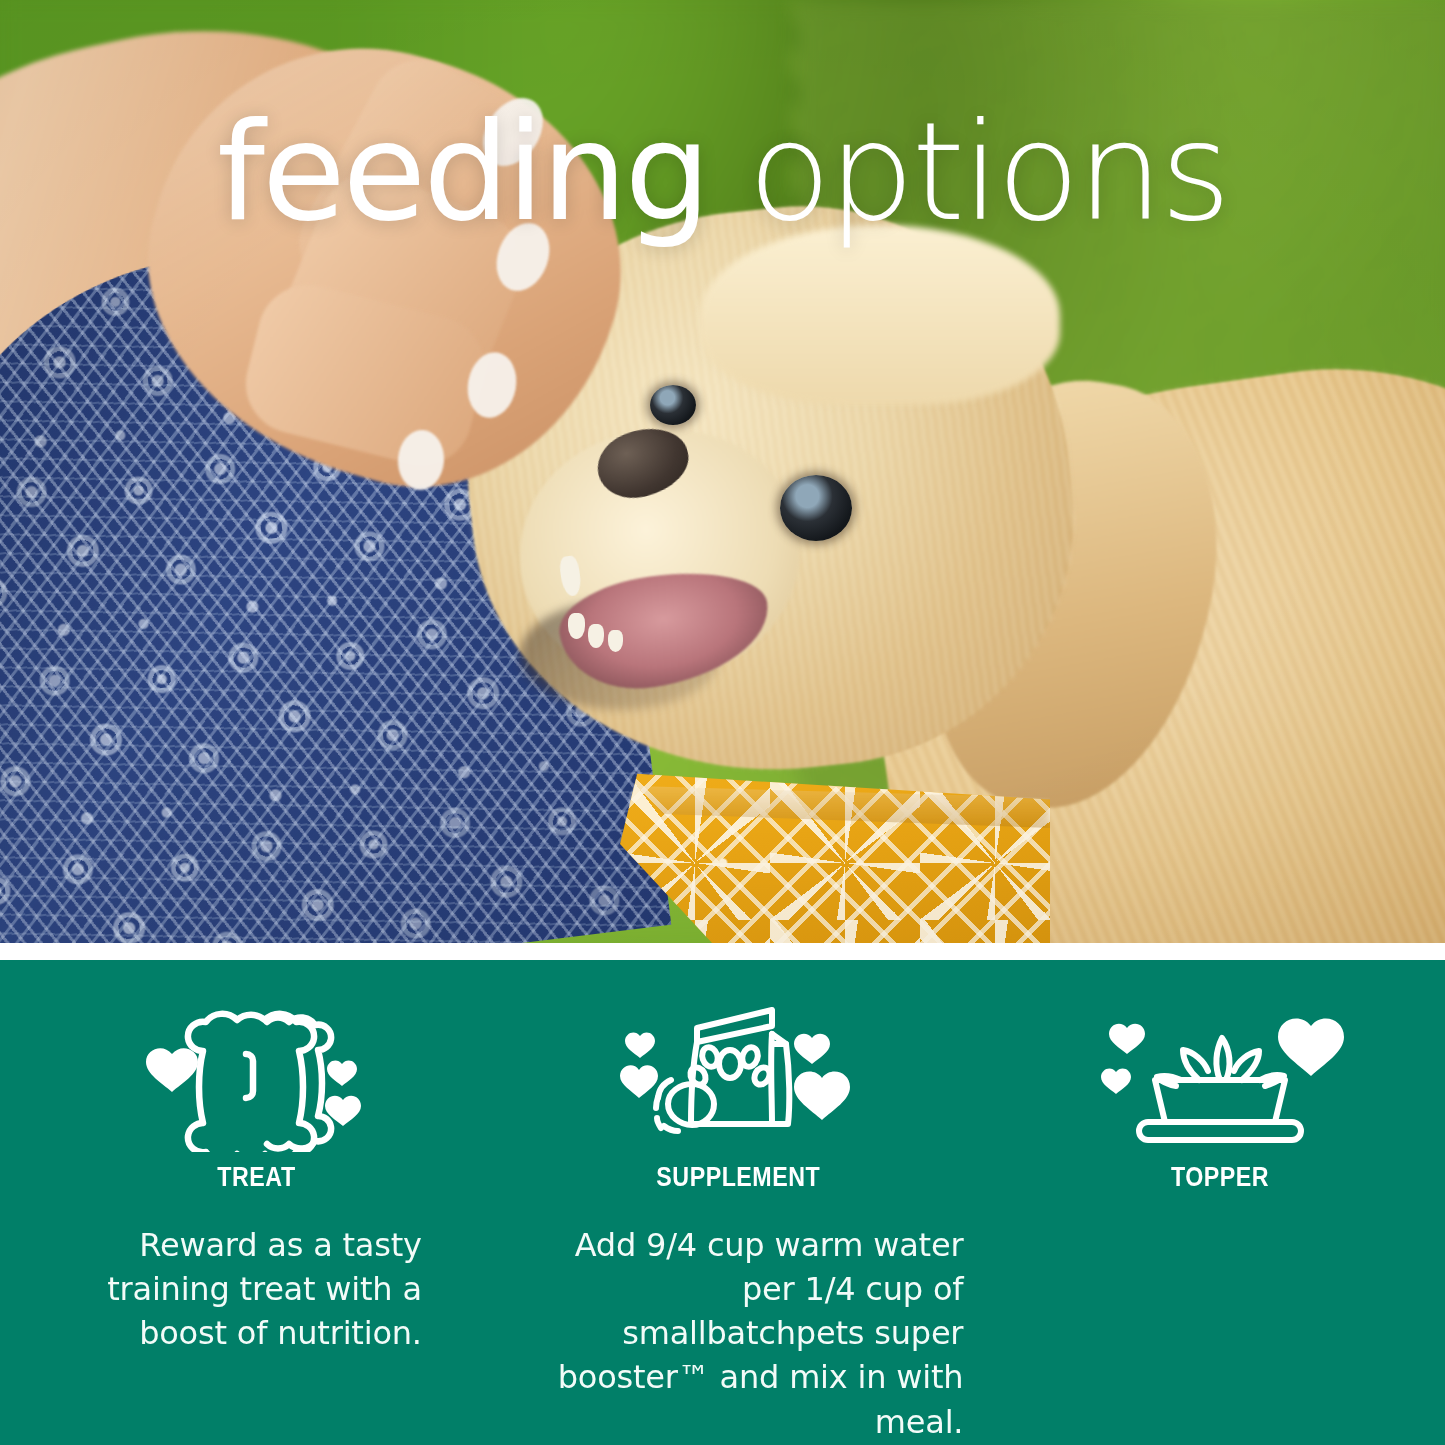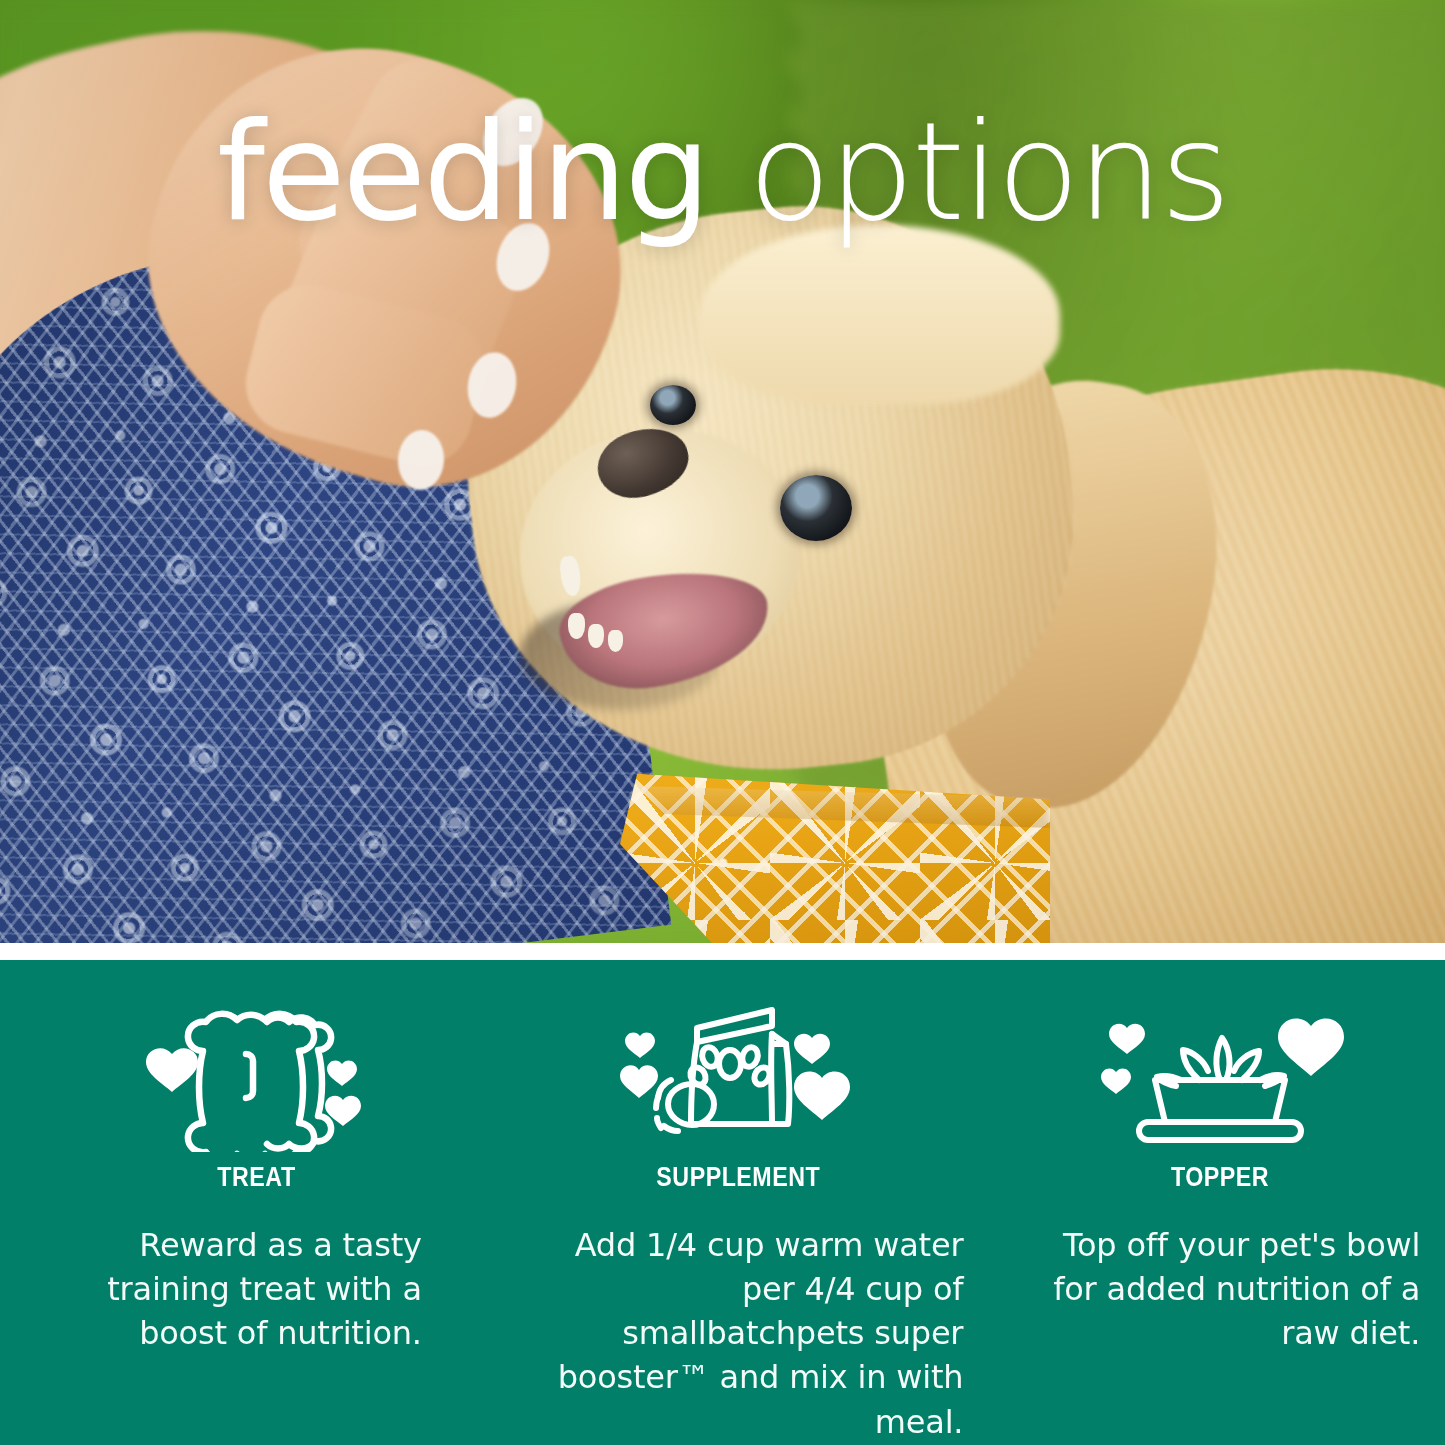--- a/index.html
+++ b/index.html
@@ -380,38 +380,37 @@
             <path d="M43 116 c0 4 2 7 4 10"></path>
             <path d="M50 124 c4 3 9 5 14 5"></path>
           </g>
           <path d="M26 34 c-5-7-15-3-15 5 c0 7 9 12 15 17 c6-5 15-10 15-17 c0-8-10-12-15-5 z" fill="#ffffff"></path>
           <path d="M25 68 c-6-9-19-4-19 6 c0 9 12 15 19 22 c8-7 19-13 19-22 c0-10-13-15-19-6 z" fill="#ffffff"></path>
           <path d="M198 36 c-6-8-18-4-18 6 c0 8 11 14 18 20 c7-6 18-12 18-20 c0-10-12-14-18-6 z" fill="#ffffff"></path>
           <path d="M208 76 c-9-12-28-6-28 9 c0 13 17 23 28 33 c11-10 28-20 28-33 c0-15-19-21-28-9 z" fill="#ffffff"></path>
         </svg>
       </div>
       <div class="lbl">SUPPLEMENT</div>
-      <div class="desc">Add 1/4 cup warm water per 4/4 cup of smallbatchpets super booster™ and mix in with meal.</div>
+      <div class="desc">Add 9/4 cup warm water per 1/4 cup of smallbatchpets super booster™ and mix in with meal.</div>
     </div>
 
     <div class="col col-top">
       <div class="iconwrap">
         <svg width="250" height="150" viewBox="0 0 250 150" fill="none">
           <g stroke="#ffffff" stroke-width="6" fill="none" stroke-linecap="round" stroke-linejoin="round">
             <path d="M60 78 l130 0 l-10 42 l-110 0 z"></path>
             <rect x="44" y="120" width="162" height="18" rx="9"></rect>
             <path d="M125 78 c-6-14-4-30 2-42 c8 11 10 28 4 42"></path>
             <path d="M104 78 c-10-9-16-20-16-30 c11 2 21 11 25 21"></path>
             <path d="M147 78 c10-9 17-19 17-29 c-11 2-21 10-25 20"></path>
             <path d="M86 78 c-9-4-17-5-24-3 c5 5 12 8 19 9"></path>
             <path d="M165 78 c9-5 17-6 24-4 c-5 5-12 8-19 10"></path>
           </g>
           <path d="M32 26 c-6-8-18-4-18 6 c0 8 11 14 18 20 c7-6 18-12 18-20 c0-10-12-14-18-6 z" fill="#ffffff"></path>
           <path d="M21 70 c-5-7-15-3-15 5 c0 7 9 12 15 17 c6-5 15-10 15-17 c0-8-10-12-15-5 z" fill="#ffffff"></path>
           <path d="M216 24 c-11-14-33-7-33 11 c0 15 20 27 33 39 c13-12 33-24 33-39 c0-18-22-25-33-11 z" fill="#ffffff"></path>
         </svg>
       </div>
       <div class="lbl">TOPPER</div>
-      <div class="desc">Top off your pet's bowl for added nutrition of a raw diet.</div>
     </div>
 
   </div>
 </div>
 
 </body></html>

